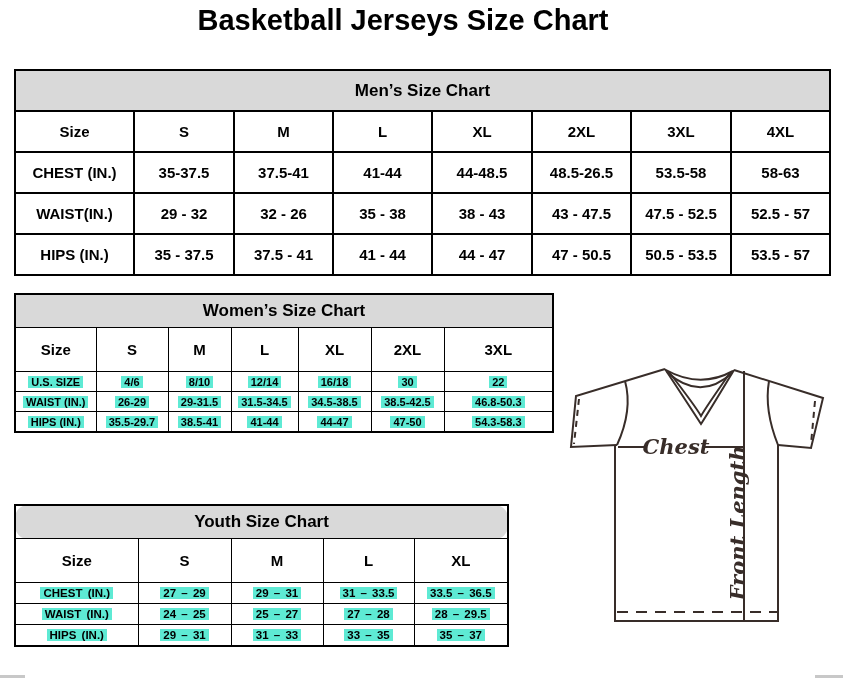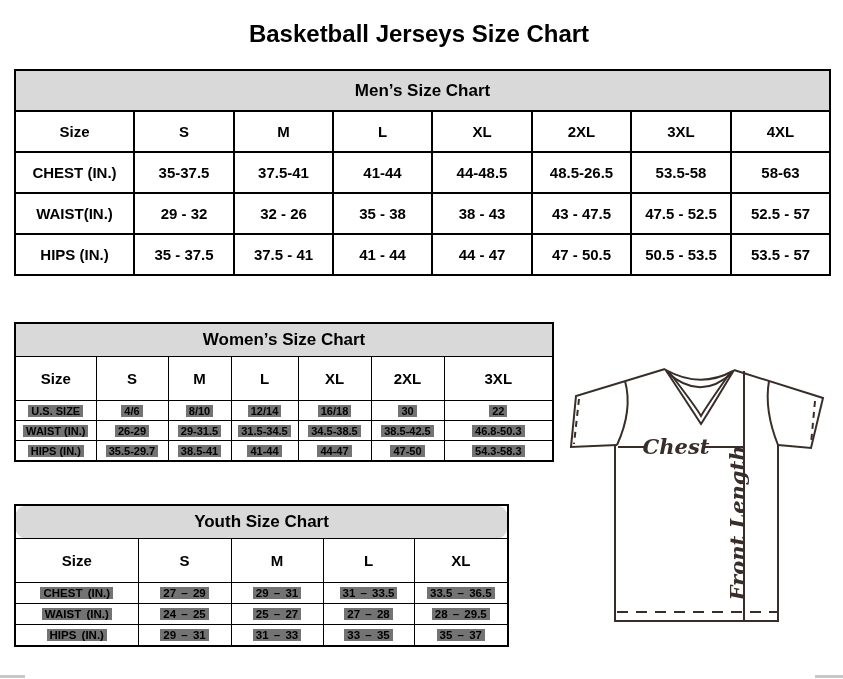--- a/index.html
+++ b/index.html
@@ -2,49 +2,49 @@
 <html style="--page-bg: #ffffff; --header-bg: #d9d9d9; --table-border: #000000; --ink: #382d29;"><head>
 <meta charset="utf-8">
 <style>
   html,body{margin:0;padding:0;}
   body{
     width:843px;height:679px;position:relative;overflow:hidden;
     background:var(--page-bg,#fff);
     font-family:"Liberation Sans",sans-serif;
   }
   .page-title{
-    position:absolute;left:0;top:4px;width:806px;margin:16px;
-    text-align:center;font-size:24px;font-weight:bold;color:#000;
+    position:absolute;left:0;top:4px;width:806px;margin:0;
+    text-align:center;font-size:29px;font-weight:bold;color:#000;
     font-family:"Liberation Sans",sans-serif;
   }
   table.tbl{
     position:absolute;border-collapse:collapse;table-layout:fixed;
     text-align:center;font-weight:bold;color:#000;
     font-family:"Liberation Sans",sans-serif;
     margin-top:9px;
   }
   .tbl th,.tbl td{border:1px solid var(--table-border,#000);padding:0;overflow:hidden;}
   .tbl .cap{background:var(--header-bg,#d9d9d9);font-size:17px;}
   
   .mens{left:14px;top:60px;width:815px;}
   .mens th,.mens td{border-width:2px;}
   .mens .cap{height:39px;}
   .mens .head th{height:39px;font-size:15px;}
   .mens td{height:39px;font-size:15px;}
   
-  .womens{left:14px;top:313px;width:538px;border:2px solid var(--table-border,#000);padding-left:38px;}
+  .womens{left:14px;top:284px;width:538px;border:2px solid var(--table-border,#000);padding-left:38px;}
   .womens .cap{height:32px;}
   .womens .head th{height:43px;font-size:15px;}
   .womens td{height:19px;font-size:11px;}
   
   .youth{left:14px;top:495px;width:493px;border:2px solid var(--table-border,#000);}
   .youth .cap{height:32px;border-radius:13px;}
   .youth .head th{height:43px;font-size:15px;}
   .youth td{height:20px;font-size:11.5px;word-spacing:2px;}
-  .hl{background:#737373;padding:0 3px;}
+  .hl{background:#5eead4;padding:0 3px;}
   
   .jersey-wrap{position:absolute;left:555px;top:355px;width:288px;height:270px;}
   .jersey path,.jersey line{fill:none;stroke:var(--ink,#382d29);stroke-width:2;stroke-linecap:butt;}
   .jersey .dash-cuff{stroke-dasharray:6 5;}
   .jersey .dash-hem{stroke-dasharray:11 8;}
   .jersey text{
     fill:var(--ink,#382d29);
     font-family:"DejaVu Serif","Liberation Serif",serif;
     font-weight:bold;font-style:italic;font-size:21px;
   }

